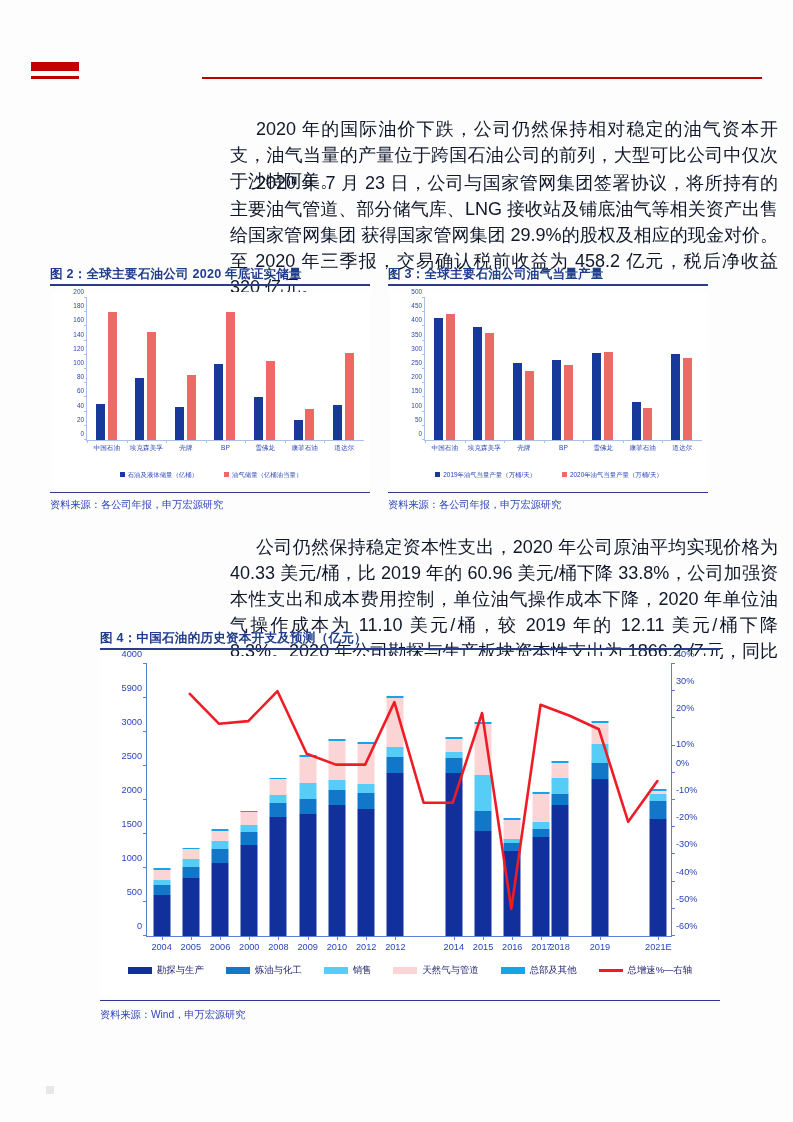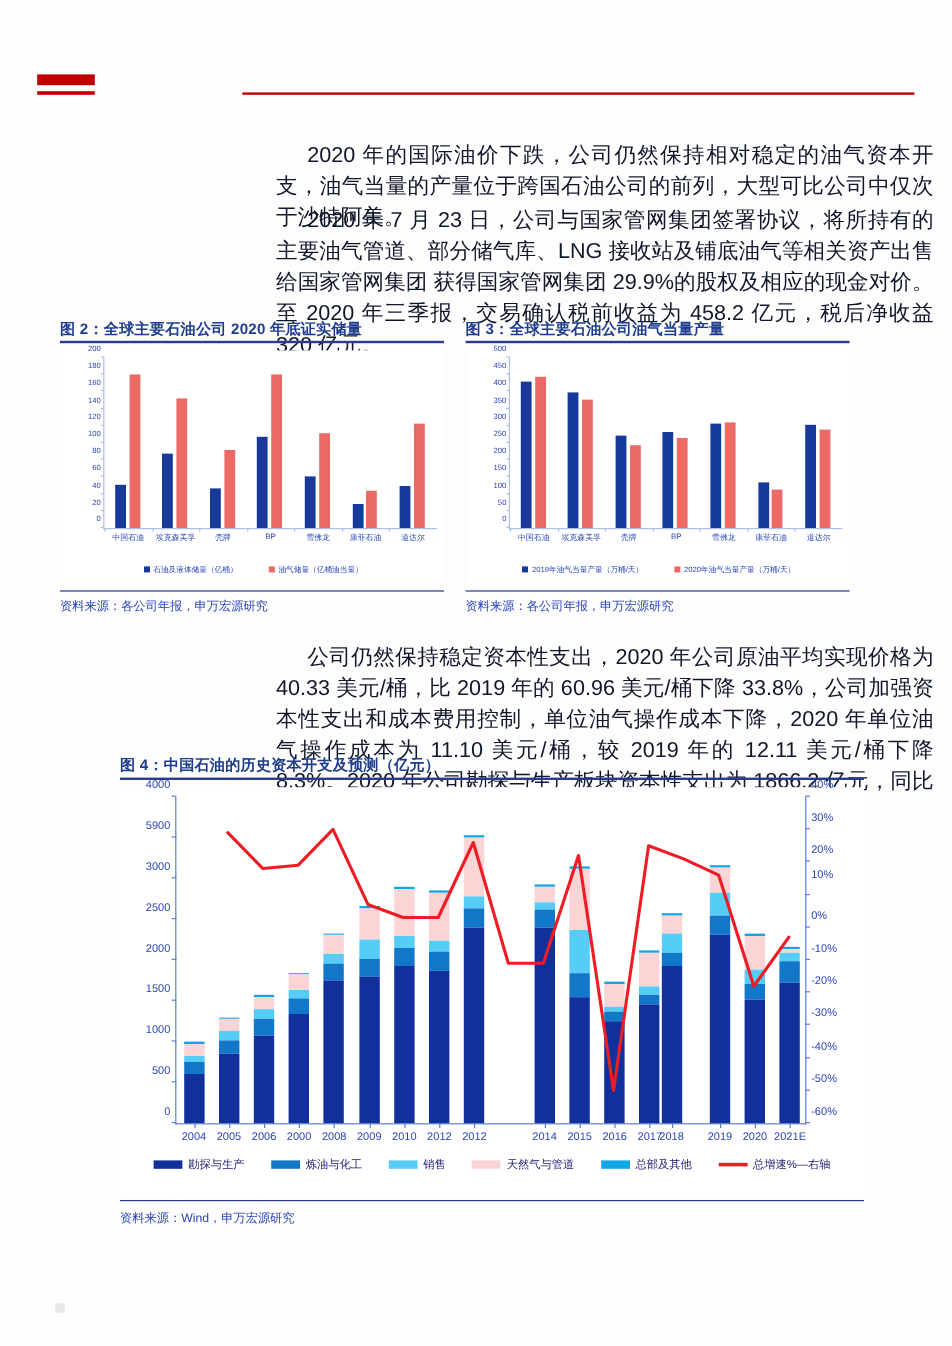--- a/index.html
+++ b/index.html
@@ -494,21 +494,21 @@
         <div class="lc-ylab-r" style="bottom: 54.4px;">-40%</div>
         <div class="lc-tick-r" style="bottom: 54.4px;"></div>
         <div class="lc-ylab-r" style="bottom: 81.6px;">-30%</div>
         <div class="lc-tick-r" style="bottom: 81.6px;"></div>
         <div class="lc-ylab-r" style="bottom: 108.8px;">-20%</div>
         <div class="lc-tick-r" style="bottom: 108.8px;"></div>
         <div class="lc-ylab-r" style="bottom: 136px;">-10%</div>
         <div class="lc-tick-r" style="bottom: 136px;"></div>
         <div class="lc-ylab-r" style="bottom: 163.2px;">0%</div>
         <div class="lc-tick-r" style="bottom: 163.2px;"></div>
-        <div class="lc-ylab-r" style="bottom: 197px;">10%</div>
+        <div class="lc-ylab-r" style="bottom: 182px;">10%</div>
         <div class="lc-tick-r" style="bottom: 190.4px;"></div>
         <div class="lc-ylab-r" style="bottom: 217.6px;">20%</div>
         <div class="lc-tick-r" style="bottom: 217.6px;"></div>
         <div class="lc-ylab-r" style="bottom: 244.8px;">30%</div>
         <div class="lc-tick-r" style="bottom: 244.8px;"></div>
         <div class="lc-ylab-r" style="bottom: 272px;">40%</div>
         <div class="lc-tick-r" style="bottom: 272px;"></div>
         <div class="lc-col" style="left: 0px; width: 29.2222px;">
           <div class="lc-stack">
             <div class="lc-seg" style="height: 1.36px; background: rgb(18, 166, 232);"></div>
@@ -667,31 +667,20 @@
           <div class="lc-stack">
             <div class="lc-seg" style="height: 2.04px; background: rgb(18, 166, 232);"></div>
             <div class="lc-seg" style="height: 20.4px; background: rgb(251, 213, 214);"></div>
             <div class="lc-seg" style="height: 19.04px; background: rgb(86, 205, 247);"></div>
             <div class="lc-seg" style="height: 16.32px; background: rgb(18, 118, 201);"></div>
             <div class="lc-seg" style="height: 157.08px; background: rgb(18, 48, 155);"></div>
           </div>
           <div class="lc-xlab">2019</div>
           <div class="lc-xtick"></div>
         </div>
-        <div class="lc-col" style="left: 467.556px; width: 29.2222px;">
-          <div class="lc-stack">
-            <div class="lc-seg" style="height: 1.7px; background: rgb(18, 166, 232);"></div>
-            <div class="lc-seg" style="height: 28.56px; background: rgb(251, 213, 214);"></div>
-            <div class="lc-seg" style="height: 12.24px; background: rgb(86, 205, 247);"></div>
-            <div class="lc-seg" style="height: 12.24px; background: rgb(18, 118, 201);"></div>
-            <div class="lc-seg" style="height: 103.36px; background: rgb(18, 48, 155);"></div>
-          </div>
-          <div class="lc-xlab">2020</div>
-          <div class="lc-xtick"></div>
-        </div>
         <div class="lc-col" style="left: 496.778px; width: 29.2222px;">
           <div class="lc-stack">
             <div class="lc-seg" style="height: 1.7px; background: rgb(18, 166, 232);"></div>
             <div class="lc-seg" style="height: 3.4px; background: rgb(251, 213, 214);"></div>
             <div class="lc-seg" style="height: 7.48px; background: rgb(86, 205, 247);"></div>
             <div class="lc-seg" style="height: 17.68px; background: rgb(18, 118, 201);"></div>
             <div class="lc-seg" style="height: 116.96px; background: rgb(18, 48, 155);"></div>
           </div>
           <div class="lc-xlab">2021E</div>
           <div class="lc-xtick"></div>

